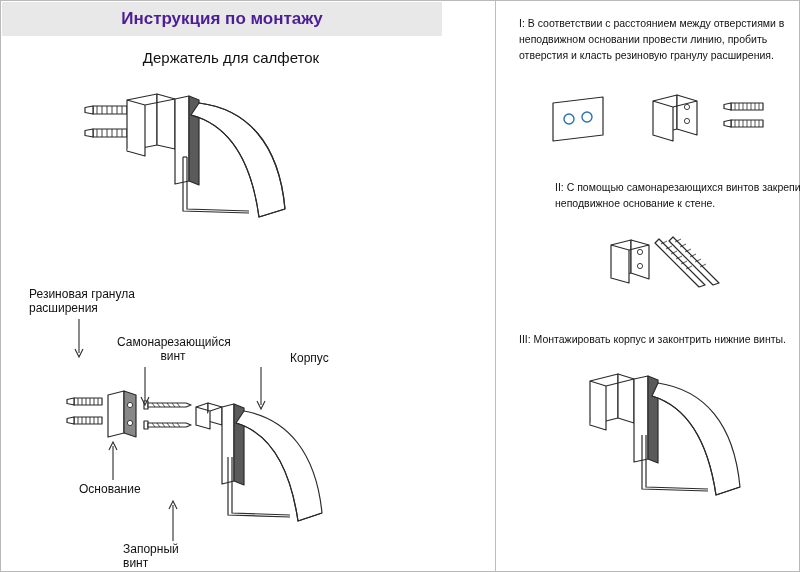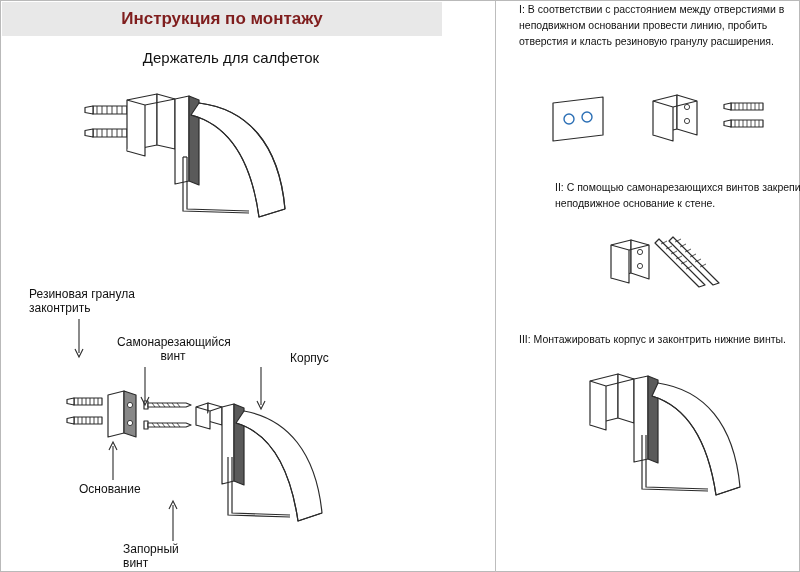--- a/index.html
+++ b/index.html
@@ -41,21 +41,21 @@
   .title-text {
     position: absolute;
     left: 0;
     top: 0;
     width: 440px;
     height: 40px;
     line-height: 34px;
     text-align: center;
     font-size: 17px;
     font-weight: bold;
-    color: #7f1d1d;
+    color: #4c1d95;
   }
   .subtitle-text {
     position: absolute;
     left: 0;
     top: 48px;
     width: 460px;
     text-align: center;
     font-size: 15px;
     font-weight: normal;
     color: #111;
@@ -179,21 +179,21 @@
 
       <g fill="none">
         <path d="M172 76 L172 134 L234 136"></path>
         <path d="M176 76 L176 132 L234 134"></path>
       </g>
     </svg>
   </div>
 
   <div class="label" style="left:28px; top:286px; width:130px;">
     <div>Резиновая гранула</div>
-    <div>законтрить</div>
+    <div>расширения</div>
   </div>
   <div class="art" style="left:70px; top:318px; width:16px; height:42px;">
     <svg width="16" height="42" viewBox="0 0 16 42" fill="none" stroke="#2b2b2b" stroke-width="1.1">
       <path d="M8 0 L8 34"></path>
       <path d="M4 30 L8 38 L12 30" fill="none"></path>
     </svg>
   </div>
 
   <div class="label" style="left:116px; top:334px; width:130px;">
     <div>Самонарезающийся</div>
@@ -230,21 +230,21 @@
     <div>Запорный</div>
     <div>винт</div>
   </div>
   <div class="art" style="left:164px; top:496px; width:16px; height:44px;">
     <svg width="16" height="44" viewBox="0 0 16 44" fill="none" stroke="#2b2b2b" stroke-width="1.1">
       <path d="M8 44 L8 8"></path>
       <path d="M4 12 L8 4 L12 12" fill="none"></path>
     </svg>
   </div>
 
-  <div class="step-text" style="left:518px; top:0; width:268px;">I: В соответствии с расстоянием между отверстиями в неподвижном основании провести линию, пробить отверстия и класть резиновую гранулу расширения.</div>
+  <div class="step-text" style="left:518px; top:14px; width:268px;">I: В соответствии с расстоянием между отверстиями в неподвижном основании провести линию, пробить отверстия и класть резиновую гранулу расширения.</div>
 
   <div class="art" style="left:530px; top:88px; width:250px; height:62px;">
     <svg width="250" height="62" viewBox="0 0 250 62" fill="none" stroke="#2b2b2b" stroke-width="1.2">
 
       <g stroke-linejoin="round">
         <path d="M22 14 L72 8 L72 46 L22 52 Z" fill="#fff"></path>
         <circle cx="38" cy="30" r="5" fill="#fff" stroke="#2b6fb5" stroke-width="1.4"></circle>
         <circle cx="56" cy="28" r="5" fill="#fff" stroke="#2b6fb5" stroke-width="1.4"></circle>
       </g>
 

